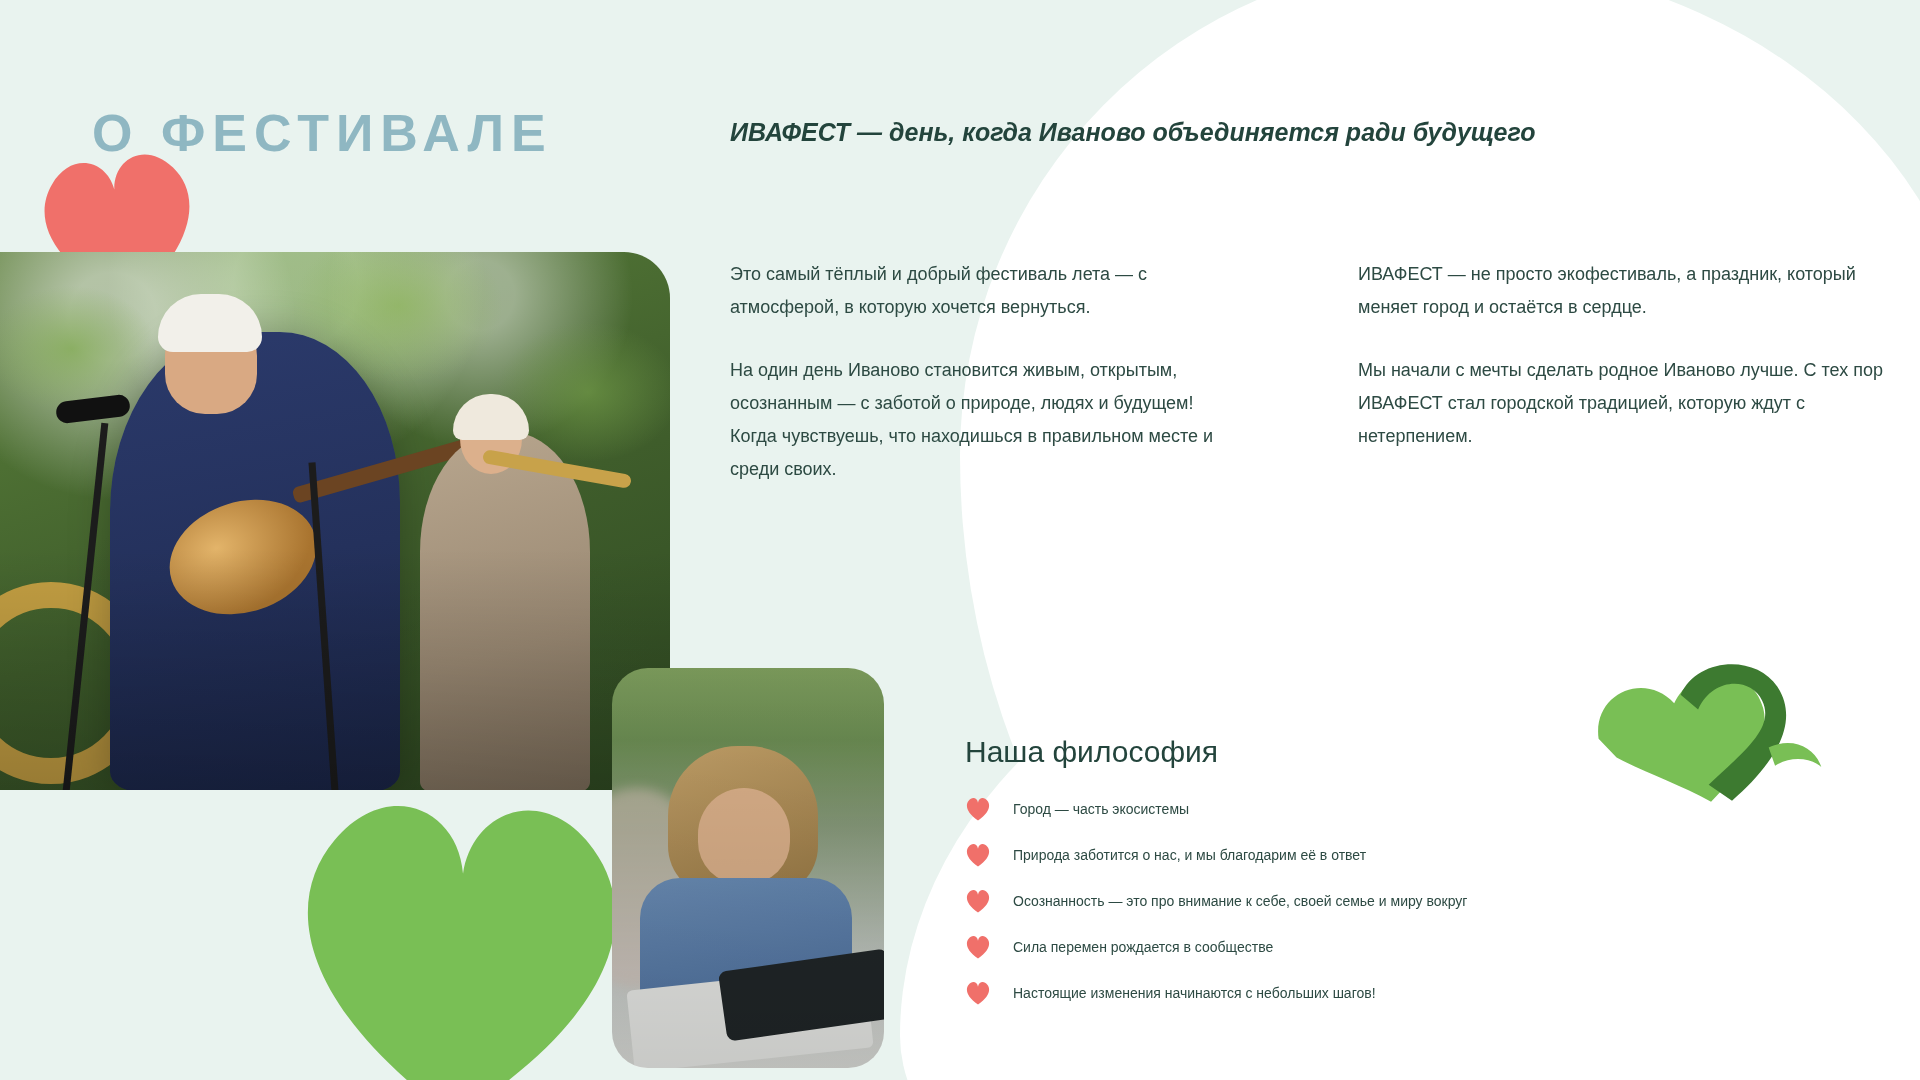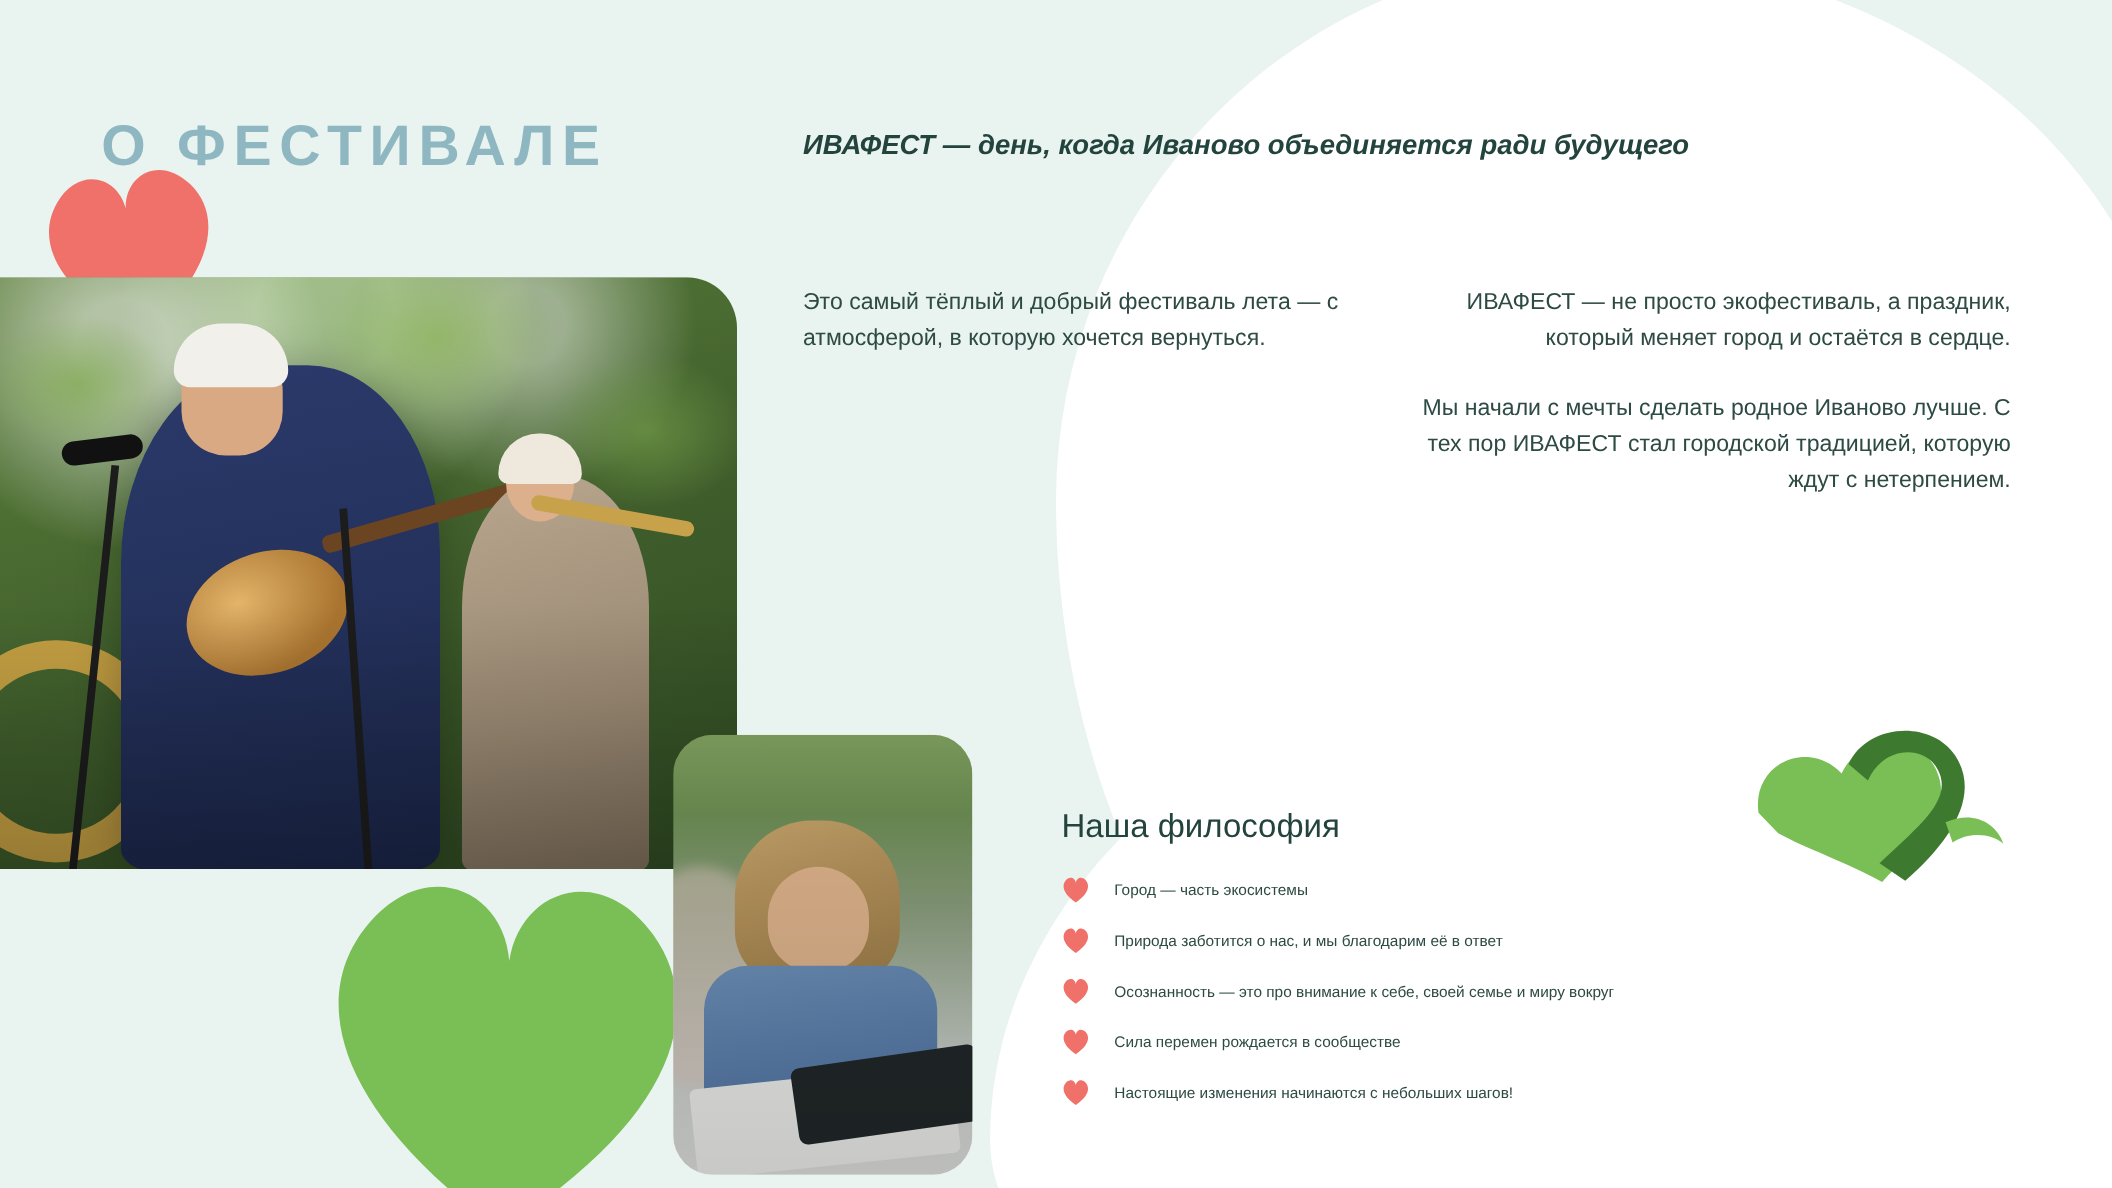--- a/index.html
+++ b/index.html
@@ -285,28 +285,28 @@
   }
   .photo-small .shade {
     position: absolute; inset: 0;
     background: linear-gradient(to bottom, rgba(0,0,0,.05), rgba(0,0,0,.18));
   }
 
   
   .col {
     position: absolute;
     z-index: 8;
-    font-size: 21px;
+    font-size: 18px;
     line-height: 33px;
     color: #2d4a43;
   }
   .col p { margin: 0 0 30px 0; }
   .col p:last-child { margin-bottom: 0; }
   .col-left  { left: 730px; top: 258px; width: 510px; }
-  .col-right { left: 1268px; top: 258px; width: 560px; text-align: right; }
+  .col-right { left: 1358px; top: 258px; width: 560px; }
 
   
   .philosophy {
     position: absolute;
     left: 965px;
     top: 735px;
     z-index: 8;
   }
   .philosophy h2 {
     margin: 0 0 28px 0;
@@ -381,20 +381,21 @@
     <div class="girl-hair"></div>
     <div class="girl-face"></div>
     <div class="jacket"></div>
     <div class="paper"></div>
     <div class="dark"></div>
     <div class="shade"></div>
   </div>
 
   <div class="col col-left">
     <p>Это самый тёплый и добрый фестиваль лета — с атмосферой, в которую хочется вернуться.</p>
+    <p>На один день Иваново становится живым, открытым, осознанным — с заботой о природе, людях и будущем! Когда чувствуешь, что находишься в правильном месте и среди своих.</p>
   </div>
 
   <div class="col col-right">
     <p>ИВАФЕСТ — не просто экофестиваль, а праздник, который меняет город и остаётся в сердце.</p>
     <p>Мы начали с мечты сделать родное Иваново лучше. С тех пор ИВАФЕСТ стал городской традицией, которую ждут с нетерпением.</p>
   </div>
 
   <div class="philosophy">
     <h2>Наша философия</h2>
     <ul class="phil-list">

